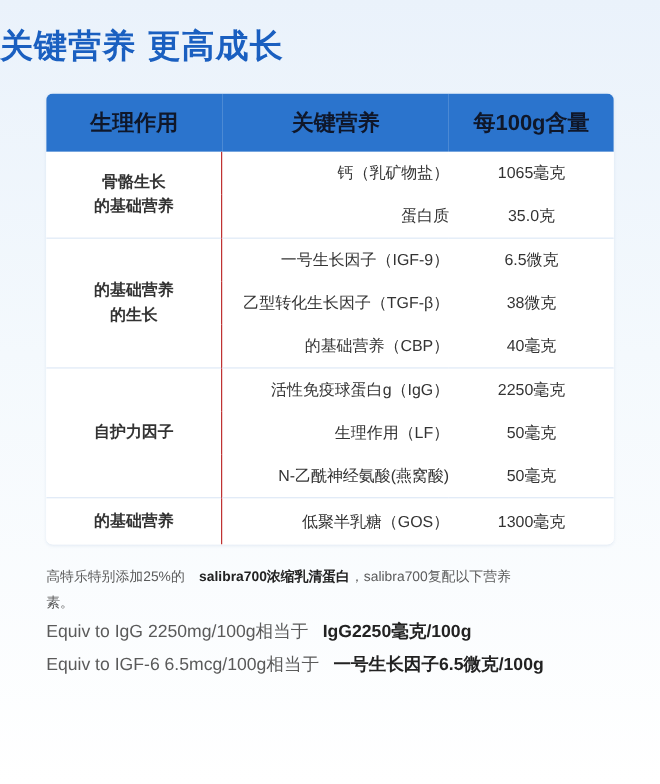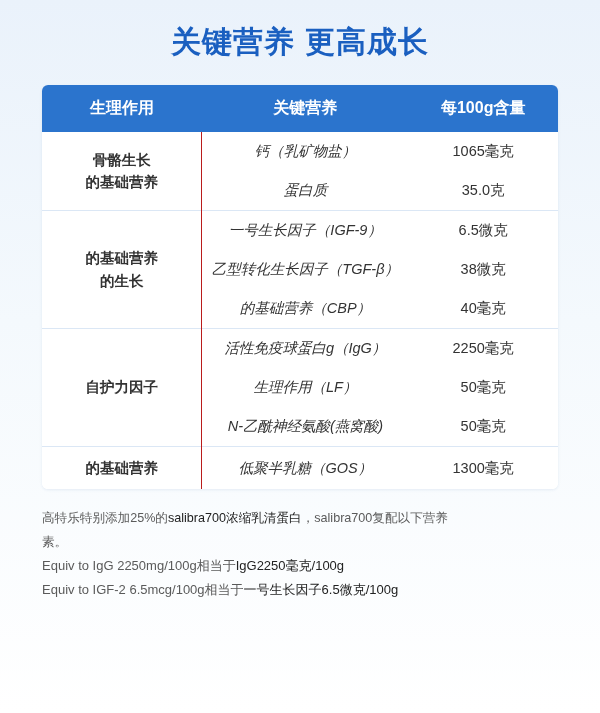--- a/index.html
+++ b/index.html
@@ -14,21 +14,20 @@
     overflow: hidden;
   }
   .page {
     position: relative;
     width: 600px;
     height: 713px;
     background: linear-gradient(to bottom, #eaf2fb 0%, #f4f9fd 45%, #ffffff 100%);
     box-sizing: border-box;
   }
   .title {
-    text-align: center;
     padding-top: 22px;
     font-size: 30px;
     font-weight: bold;
     color: #1a5fc0;
     letter-spacing: 1px;
   }
   .title .t2 {
     margin-left: 10px;
   }
   .table-wrap {
@@ -38,22 +37,22 @@
     box-shadow: 0 1px 3px rgba(40,90,160,0.10);
   }
   table.nutrition {
     width: 100%;
     border-collapse: collapse;
     table-layout: fixed;
     background: #ffffff;
   }
   table.nutrition thead th {
     background: #2b74cd;
-    color: #ffffff;
-    font-size: 16px;
+    color: #0f172a;
+    font-size: 20px;
     font-weight: bold;
     padding: 13px 0;
     text-align: center;
   }
   thead th.col1 { width: 31%; }
   thead th.col2 { width: 40%; text-align: left; padding-left: 4px;}
   thead th.col3 { width: 29%; text-align: right; padding-right: 18px; }
 
   table.nutrition td {
     font-size: 14.5px;
@@ -64,48 +63,48 @@
   }
   td.group {
     text-align: center;
     color: #1a5fc0;
     font-weight: bold;
     line-height: 1.55;
     font-size: 14.5px;
     border-right: 1px solid #b91c1c;
   }
   td.name {
-    text-align: center;
+    text-align: right;
     padding-left: 16px;
     color: #3a3a3a;
-    font-style: italic;
   }
   td.value {
     text-align: center;
     padding-right: 18px;
     color: #3a3a3a;
   }
   tr.sep-top td {
     border-top: 1px solid #dbe7f5;
   }
   .notes {
     margin: 18px 42px 0 42px;
     font-size: 12.6px;
     color: #5a5a5a;
     line-height: 1.85;
   }
   .notes .b {
-    font-weight: normal;
+    font-weight: bold;
     color: #222222;
+    padding-left: 13px;
   }
   .notes p {
     margin: 0;
   }
   .notes p.en {
-    font-size: 13px;
+    font-size: 16px;
   }
 </style>
 </head>
 <body>
 
 <div class="page">
 
   <div class="title">
     <span>关键营养</span><span class="t2">更高成长</span>
   </div>
@@ -176,16 +175,16 @@
         </tr>
 
       </tbody>
     </table>
   </div>
 
   <div class="notes">
     <p><span>高特乐特别添加25%的</span><span class="b">salibra700浓缩乳清蛋白</span><span>，salibra700复配以下营养</span></p>
     <p>素。</p>
     <p class="en"><span>Equiv to IgG 2250mg/100g相当于</span><span class="b">IgG2250毫克/100g</span></p>
-    <p class="en"><span>Equiv to IGF-2 6.5mcg/100g相当于</span><span class="b">一号生长因子6.5微克/100g</span></p>
+    <p class="en"><span>Equiv to IGF-6 6.5mcg/100g相当于</span><span class="b">一号生长因子6.5微克/100g</span></p>
   </div>
 
 </div>
 
 </body></html>

